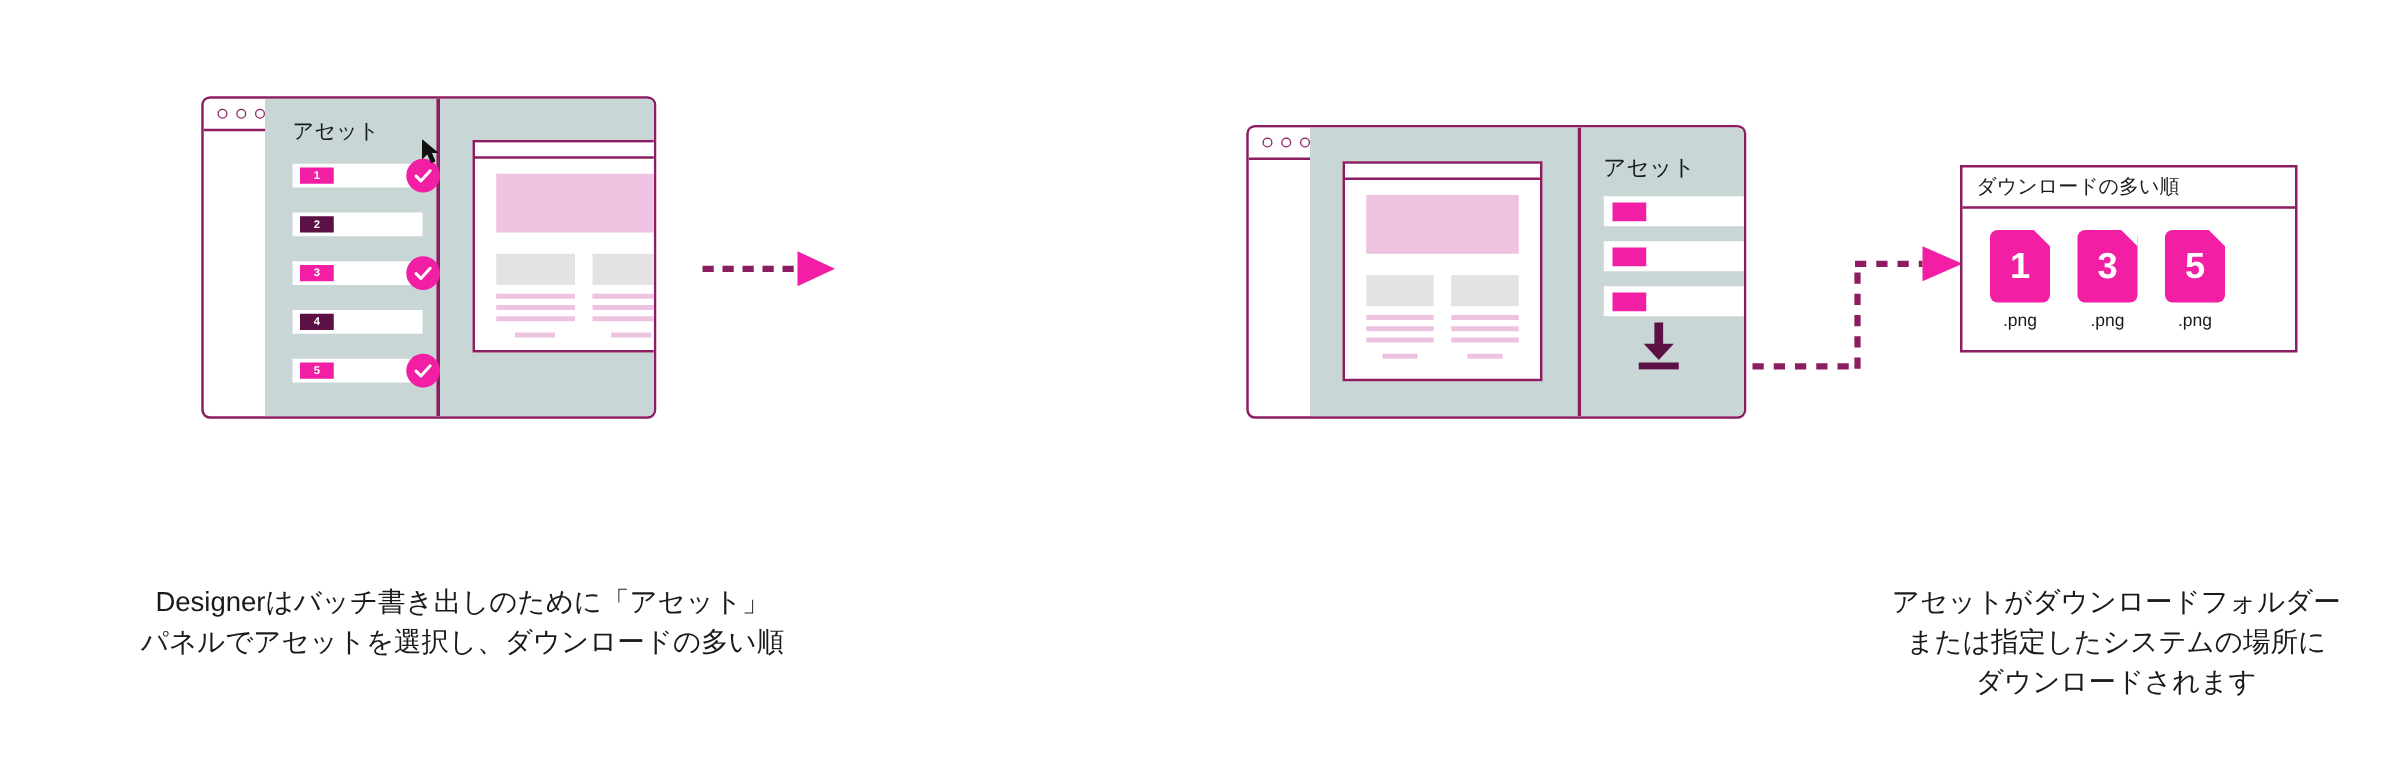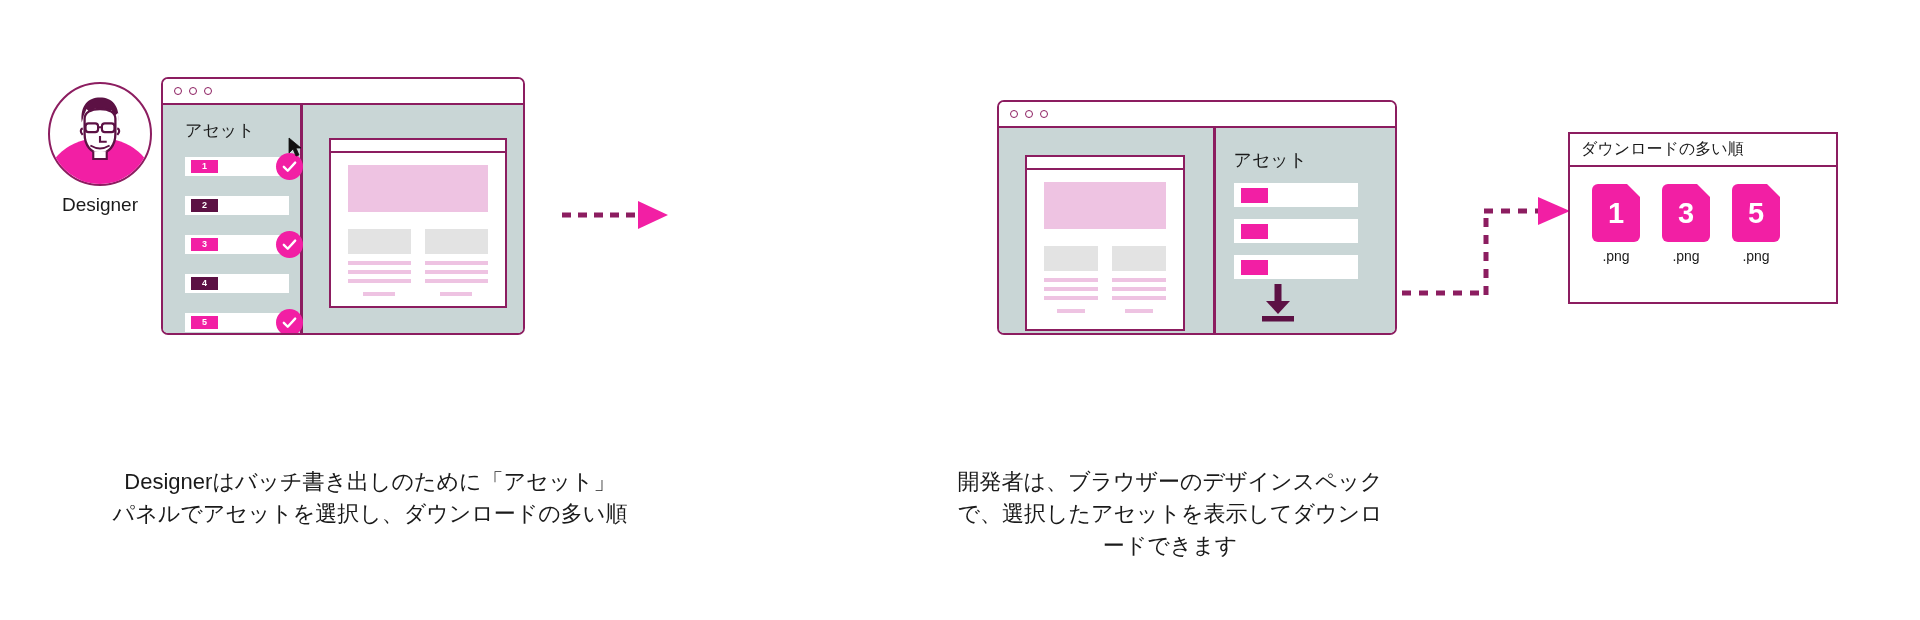--- a/index.html
+++ b/index.html
@@ -34,21 +34,21 @@
     white-space:nowrap;
   }
   .avatar-wrap { width:104px; }
 
   
   .win {
     border:2.5px solid #8c1d60;
     border-radius:7px;
     background:#ffffff;
     overflow:hidden;
-    display:flex; flex-direction:column;
+    display:flex; flex-direction:row;
   }
   .win-bar {
     height:26px; background:#ffffff;
     border-bottom:2.5px solid #8c1d60;
     display:flex; align-items:center; gap:7px;
     padding-left:11px; flex:0 0 auto;
   }
   .dot {
     width:8px; height:8px; border-radius:50%;
     border:1.6px solid #8c1d60; background:#fff;
@@ -124,44 +124,20 @@
     position:absolute; text-align:center;
     font-size:22px; line-height:1.45; color:#1a1a1a;
     white-space:pre-line;
   }
 </style>
 </head>
 <body>
 
 <div class="stage">
 
-  <div class="abs avatar-wrap" style="left:48px; top:82px;">
-    <div class="avatar">
-      <div class="shoulders" style="background:#f21fa4;"></div>
-      <svg class="face" viewBox="0 0 104 104">
-
-        <path d="M33 40 C31 22 40 14 52 14 C64 14 73 22 71 40 L71 30 L66 34 L64 27 L59 32 L56 25 L51 31 L47 25 L43 31 L38 26 L35 33 Z" fill="#5c1144"></path>
-
-        <path d="M36 36 C36 30 42 26 52 26 C62 26 68 30 68 36 L68 52 C68 64 61 72 52 72 C43 72 36 64 36 52 Z" fill="#ffffff" stroke="#5c1144" stroke-width="2.4"></path>
-
-        <path d="M34 46 q-4 2 0 7" fill="none" stroke="#5c1144" stroke-width="2.2"></path>
-        <path d="M70 46 q4 2 0 7" fill="none" stroke="#5c1144" stroke-width="2.2"></path>
-
-        <rect x="37" y="41" width="13" height="9" rx="3" fill="#fff" stroke="#5c1144" stroke-width="2.2"></rect>
-        <rect x="54" y="41" width="13" height="9" rx="3" fill="#fff" stroke="#5c1144" stroke-width="2.2"></rect>
-        <line x1="50" y1="45" x2="54" y2="45" stroke="#5c1144" stroke-width="2.2"></line>
-
-        <path d="M52 54 L52 60 L59 60" fill="none" stroke="#5c1144" stroke-width="2.2"></path>
-        <path d="M42 64 q10 6 20 0" fill="none" stroke="#5c1144" stroke-width="2"></path>
-
-        <path d="M45 70 L45 78 L59 78 L59 70" fill="#ffffff" stroke="#5c1144" stroke-width="2.2"></path>
-      </svg>
-    </div>
-    <div class="role-label">Designer</div>
-  </div>
 
   <div class="abs win" style="left:161px; top:77px; width:364px; height:258px;">
     <div class="win-bar">
       <span class="dot"></span>
       <span class="dot"></span>
       <span class="dot"></span>
     </div>
     <div class="win-body">
 
       <div class="pane-grey" style="width:137px; padding:14px 0 0 22px; position:relative;">
@@ -297,35 +273,32 @@
         <svg class="dl" style="position:absolute; left:40px; top:155px;" viewBox="0 0 44 40">
           <rect x="18.5" y="1" width="7" height="19" fill="#5c1144"></rect>
           <polygon points="10,18 34,18 22,31" fill="#5c1144"></polygon>
           <rect x="6" y="33" width="32" height="5.5" fill="#5c1144"></rect>
         </svg>
       </div>
 
     </div>
   </div>
 
-  <div class="caption" style="left:930px; top:466px; width:480px;">開発者は、ブラウザーのデザインスペック
-で、選択したアセットを表示してダウンロ
-ードできます</div>
 
   <svg class="abs" style="left:1400px; top:190px; width:180px; height:120px;" viewBox="0 0 180 120">
 
     <line x1="2" y1="103" x2="84" y2="103" stroke="#8c1d60" stroke-width="5" stroke-dasharray="9 8"></line>
 
     <line x1="86" y1="105" x2="86" y2="23" stroke="#8c1d60" stroke-width="5" stroke-dasharray="9 8"></line>
 
     <line x1="84" y1="21" x2="138" y2="21" stroke="#8c1d60" stroke-width="5" stroke-dasharray="9 8"></line>
     <polygon points="138,7 170,21 138,35" fill="#f21fa4"></polygon>
   </svg>
 
-  <div class="abs dlbox" style="left:1568px; top:132px; width:270px; height:172px;">
+  <div class="abs dlbox" style="left:1568px; top:132px; width:270px; height:150px;">
     <div class="dlbox-head">ダウンロードの多い順</div>
     <div class="dlbox-body">
       <div class="filecell">
         <div class="fileicon">
           <span>1</span>
         </div>
         <div class="fileext">.png</div>
       </div>
       <div class="filecell">
         <div class="fileicon">
@@ -335,14 +308,17 @@
       </div>
       <div class="filecell">
         <div class="fileicon">
           <span>5</span>
         </div>
         <div class="fileext">.png</div>
       </div>
     </div>
   </div>
 
+  <div class="caption" style="left:1478px; top:466px; width:430px;">アセットがダウンロードフォルダー
+または指定したシステムの場所に
+ダウンロードされます</div>
 
 </div>
 
 </body></html>

